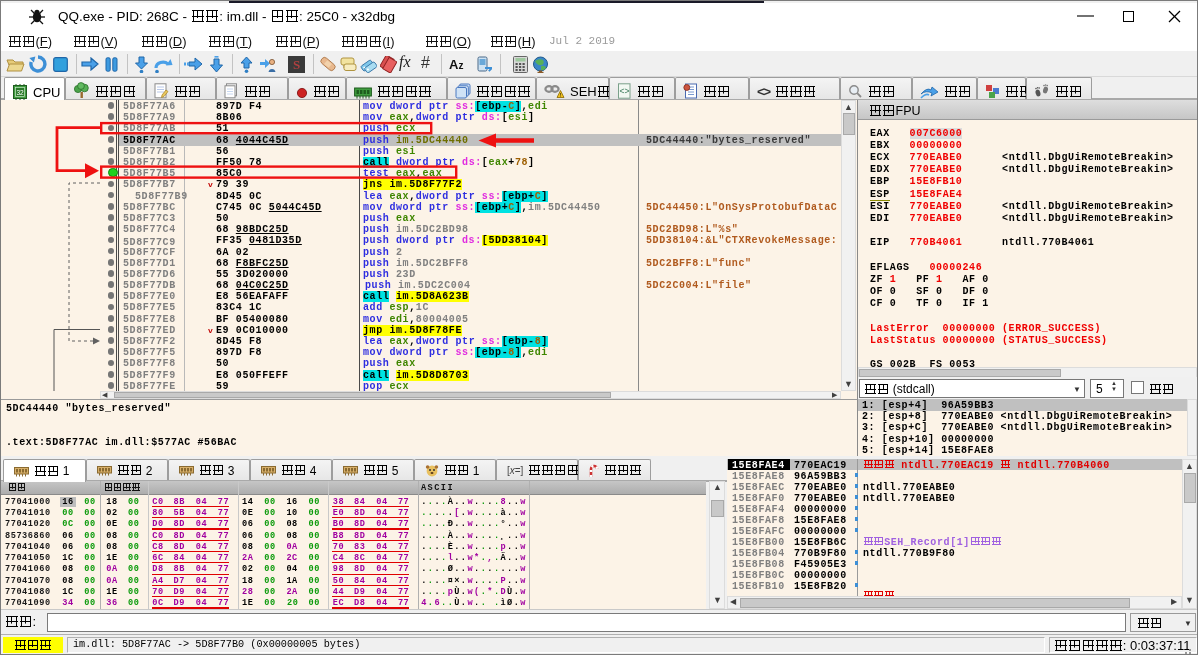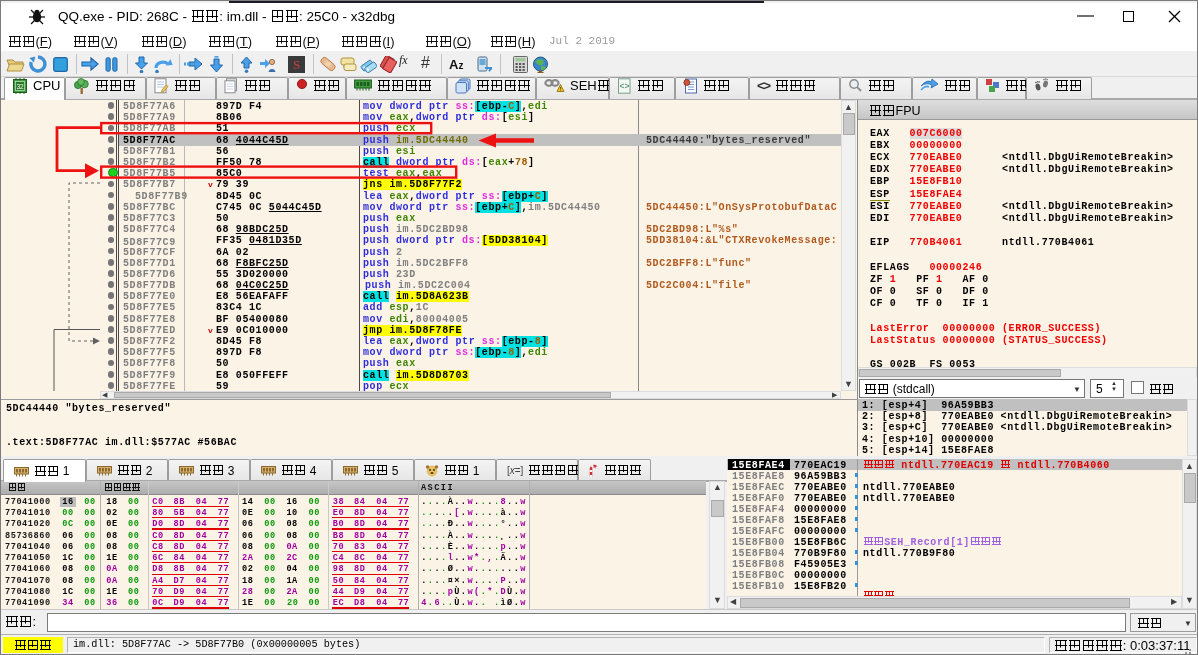--- a/index.html
+++ b/index.html
@@ -7,21 +7,21 @@
 .m{font-family:"Liberation Mono",monospace;font-size:10px;letter-spacing:0.6px;white-space:pre;line-height:11.19px;font-weight:bold}
 .d{font-family:"Liberation Mono",monospace;font-size:8.6px;letter-spacing:0.55px;white-space:pre;font-weight:bold}
 .h{display:inline-block;width:.88em;height:.86em;margin:0 .09em;vertical-align:-6%;
 background-image:linear-gradient(currentColor,currentColor),linear-gradient(currentColor,currentColor),linear-gradient(currentColor,currentColor),linear-gradient(currentColor,currentColor),linear-gradient(currentColor,currentColor),linear-gradient(currentColor,currentColor);
 background-size:100% 1px,100% 1px,100% 1px,1px 100%,1px 100%,1px 60%;
 background-position:0 0,0 55%,0 100%,8% 0,92% 0,50% 20%;
 background-repeat:no-repeat}
 .bl{color:#2d2de0}.gr{color:#3f8600}.gy{color:#808080}.mg{color:#e02ae0}.br{color:#9e5e00}
 .yb{background:#ffff00}.cb{background:#00e2e2}
 .u{text-decoration:underline}
-.tab{position:absolute;top:76px;height:22px;border:1px solid #9d9d9d;border-bottom:none;border-radius:2px 2px 0 0;background:linear-gradient(#f4f4f4,#e6e6e6);font-size:13px;color:#000;display:flex;align-items:flex-start;white-space:nowrap}
+.tab{position:absolute;top:76px;height:22px;border:1px solid #9d9d9d;border-bottom:none;border-radius:2px 2px 0 0;background:linear-gradient(#f4f4f4,#e6e6e6);font-size:13px;color:#000;display:flex;align-items:flex-end;white-space:nowrap}
 .btab{position:absolute;top:458px;height:22px;border:1px solid #9d9d9d;border-bottom:none;border-radius:2px 2px 0 0;background:linear-gradient(#f4f4f4,#e6e6e6);font-size:12px;color:#000;display:flex;align-items:center;white-space:nowrap}
 .sep{position:absolute;top:53px;width:1px;height:20px;background:#c3c3c3}
 .sb{background:#f1f1f1;border:1px solid #dcdcdc}
 .thumb{background:#c9c9c9;border:1px solid #a9a9a9;box-sizing:border-box}
 .arr{font-size:9px;color:#404040;font-family:"Liberation Sans",sans-serif}
 </style></head><body>
 <div class="a" style="left:228px;top:0;width:535px;height:2px;background:#1a1a28"></div>
 <div class="a" style="left:0;top:2px;width:1196px;height:28px;background:#fff"></div>
 <svg class="a" style="left:26px;top:7px" width="20" height="18" viewBox="0 0 20 18">
 <g stroke="#111" stroke-width="1.3" fill="none">
@@ -133,21 +133,21 @@
     </g>
   </svg>
 <svg class="a" style="left:379px;top:55px" width="17" height="17" viewBox="0 0 17 17">
     <g transform="rotate(30 8 8)">
       <rect x="2" y="1" width="9" height="13" fill="#d94f4f" stroke="#8e2020" stroke-width="0.9"></rect>
     </g>
     <g transform="rotate(30 10 10)">
       <rect x="5" y="3" width="9" height="13" fill="#e86060" stroke="#8e2020" stroke-width="0.9"></rect>
     </g>
   </svg>
-<div class="a" style="left:398px;top:52px;font-size:12px;font-style:italic;font-family:'Liberation Serif',serif;color:#222"><i>fx</i></div>
+<div class="a" style="left:398px;top:52px;font-size:16px;font-style:italic;font-family:'Liberation Serif',serif;color:#222"><i>fx</i></div>
 <div class="a" style="left:420px;top:53px;font-size:16px;color:#333">#</div>
 <div class="a" style="left:448px;top:56px;font-size:13px;color:#111"><b>A</b><span style="font-size:10px"><b>z</b></span></div>
 <svg class="a" style="left:474px;top:55px" width="17" height="17" viewBox="0 0 17 17">
     <rect x="3" y="1" width="9" height="14" rx="1.5" fill="#cfe2f2" stroke="#4a6a8a" stroke-width="1"></rect>
     <rect x="4.5" y="3" width="6" height="6" fill="#6aa8d8"></rect>
     <path d="M10 12 h7 l-3.2 3.2" fill="none" stroke="#3d8fd6" stroke-width="1.8"></path>
   </svg>
 <svg class="a" style="left:512px;top:55px" width="15" height="17" viewBox="0 0 15 17">
     <rect x="0.5" y="0.5" width="14" height="16" rx="1" fill="#d8d8d8" stroke="#666" stroke-width="1"></rect>
     <rect x="2.5" y="2" width="10" height="3.5" fill="#9ec79e"></rect>

